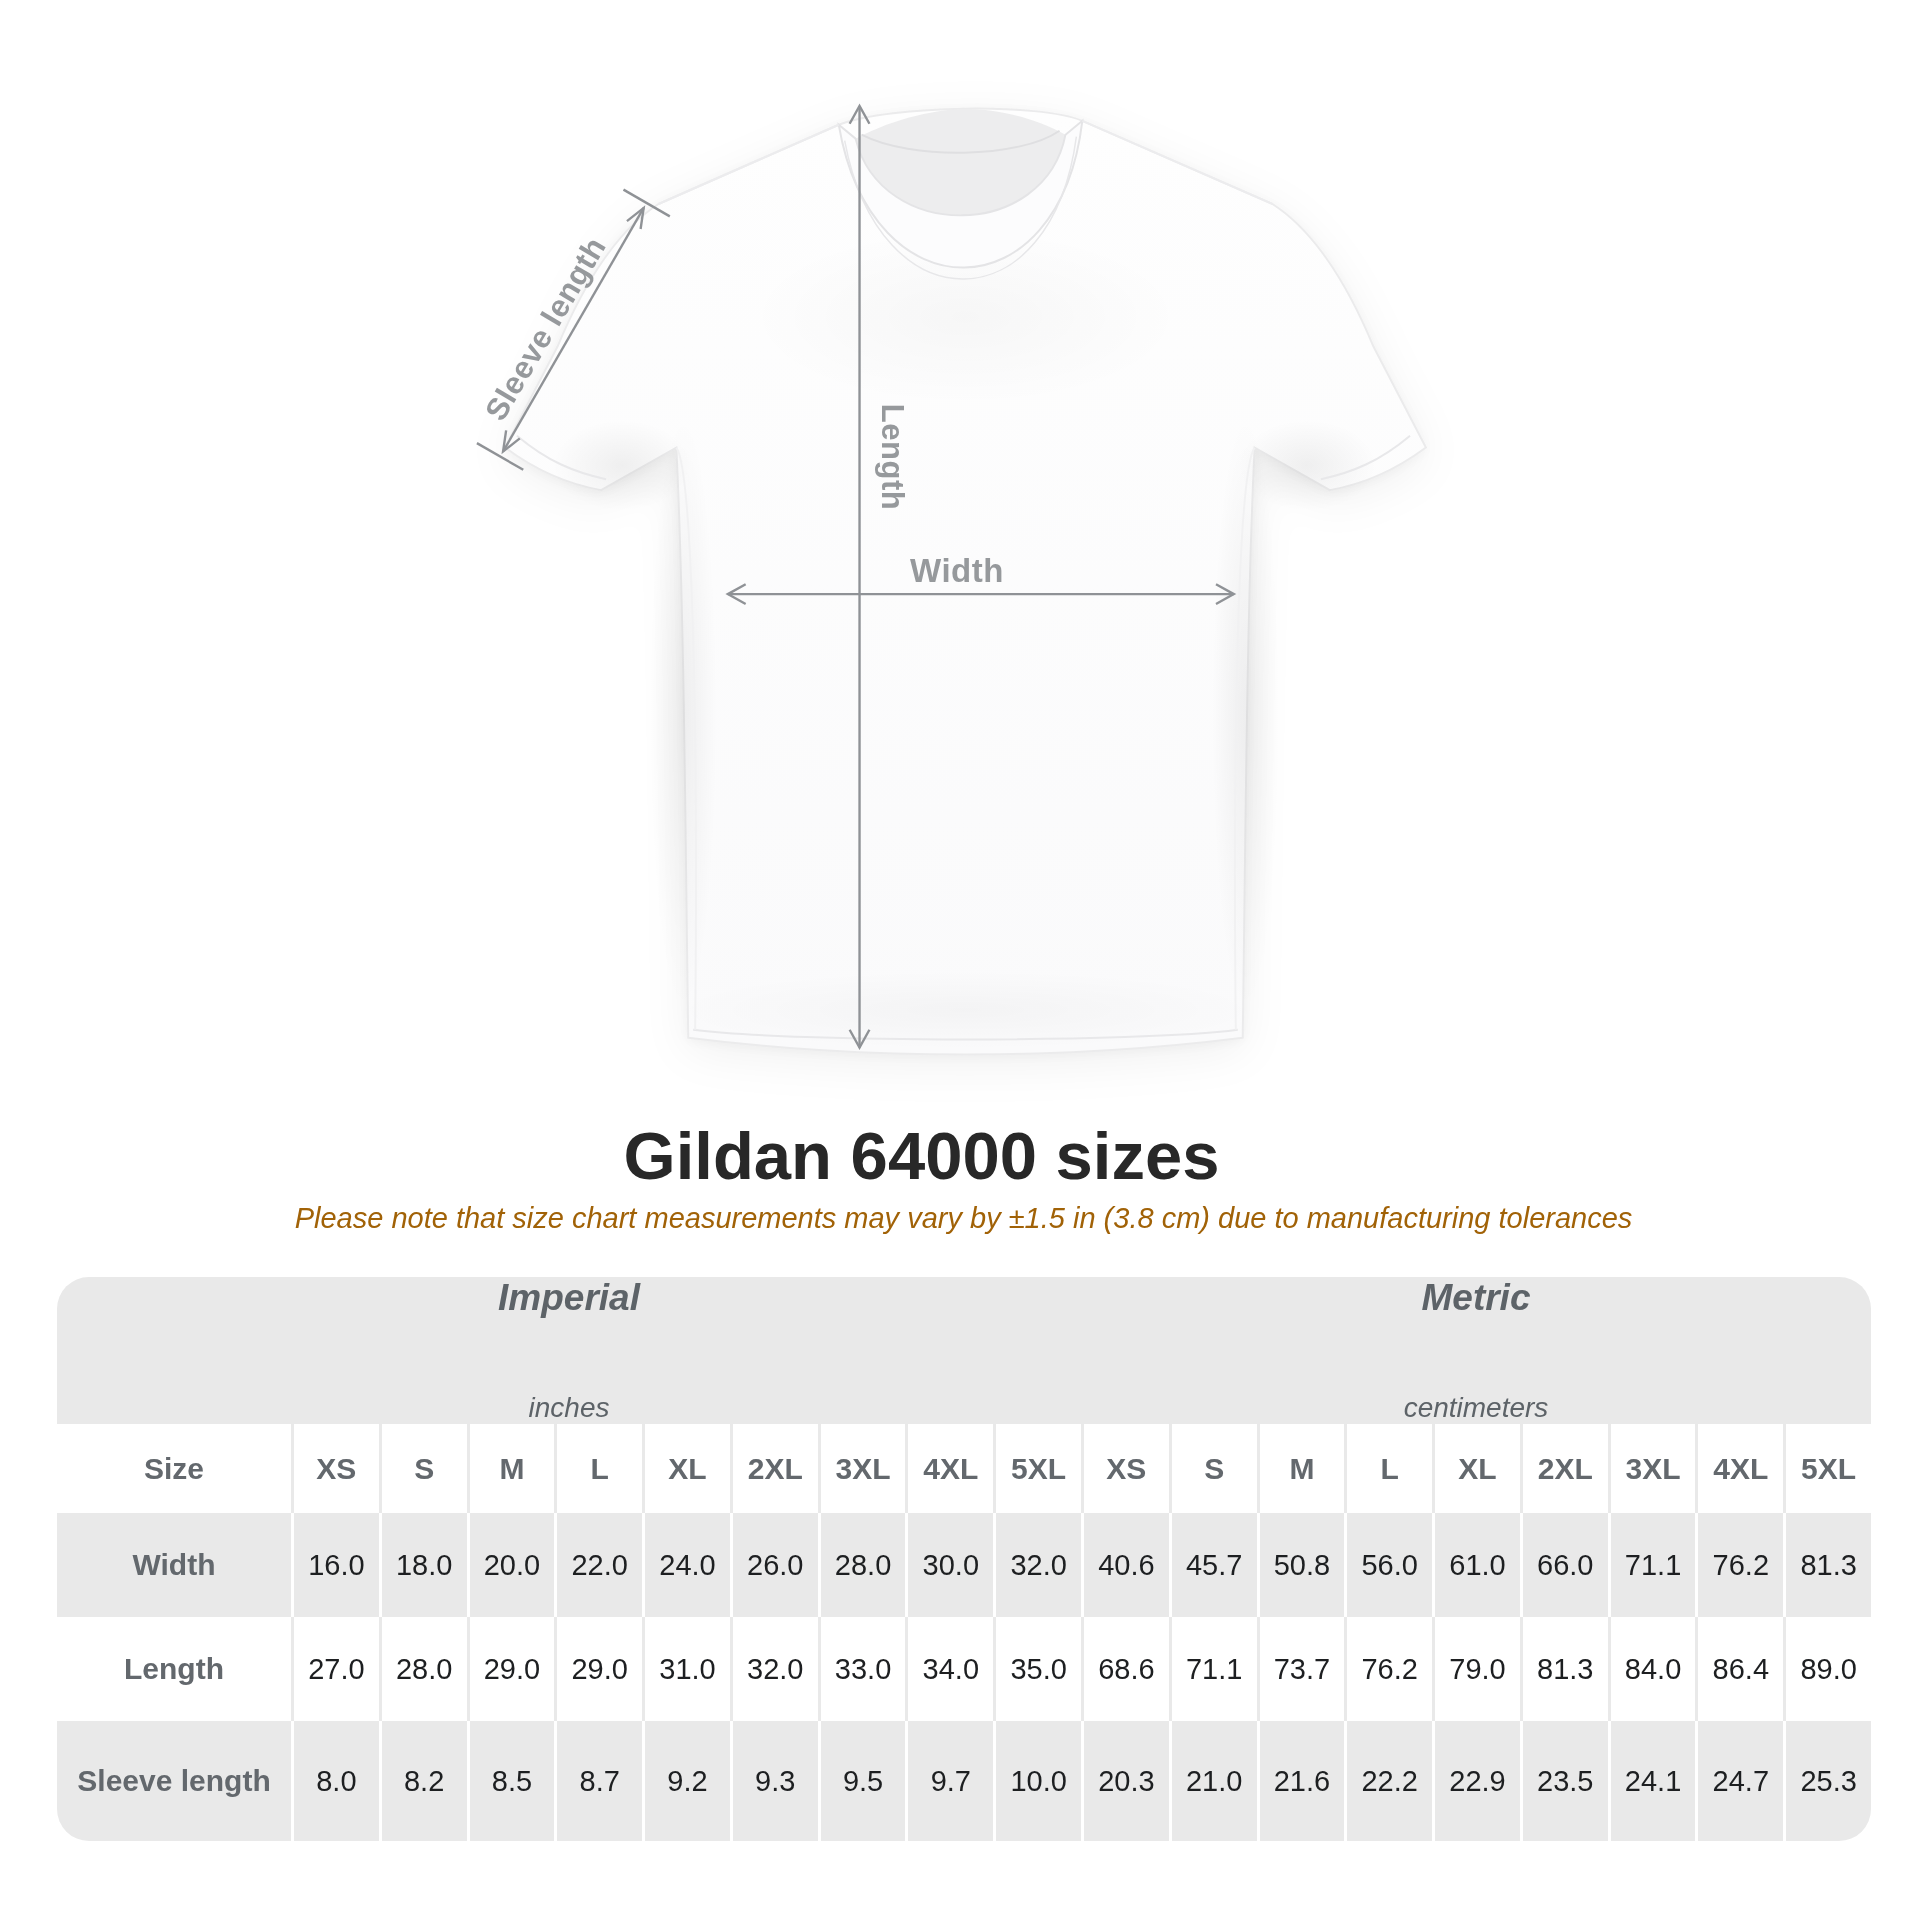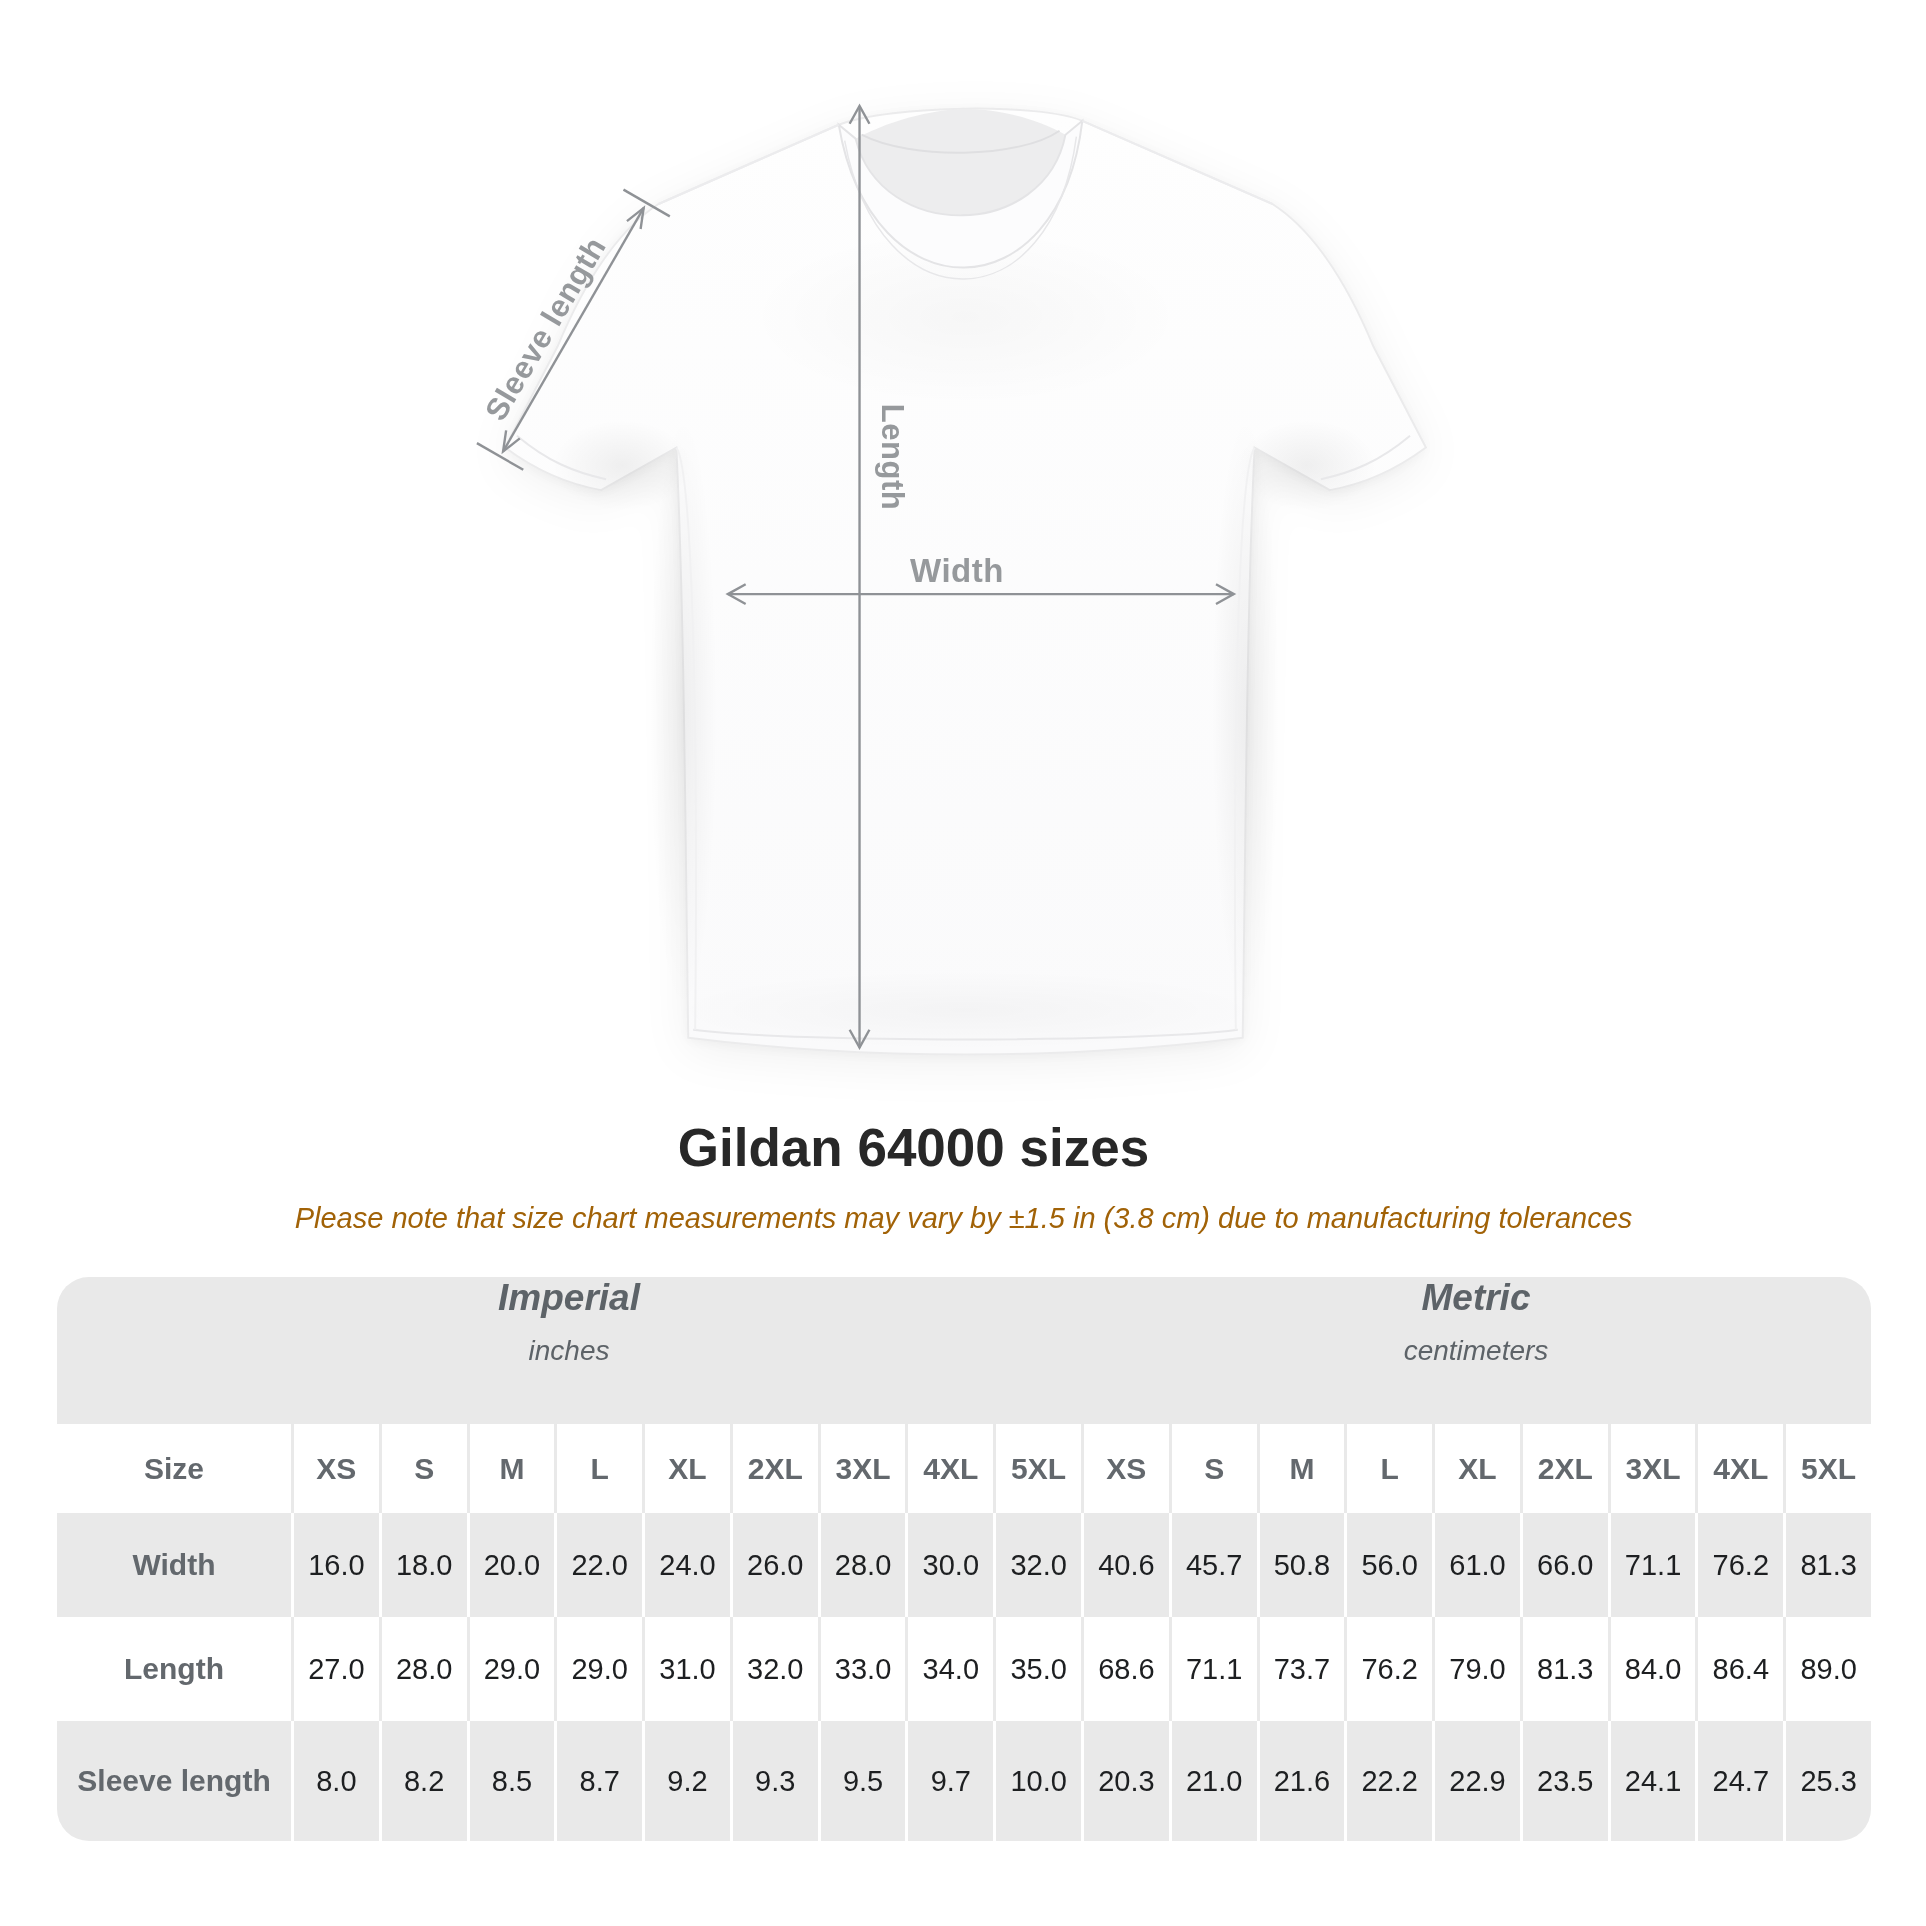--- a/index.html
+++ b/index.html
@@ -7,29 +7,29 @@
         font-family:"Liberation Sans",sans-serif;}
   
   #diagram{position:absolute;left:0;top:0;width:1927px;height:1109px;}
   #diagram svg{position:absolute;left:0;top:0;}
   .shirt{filter:drop-shadow(0 10px 22px rgba(0,0,0,.055)) drop-shadow(0 2px 6px rgba(0,0,0,.04));}
   .dim-label{position:absolute;color:#96999c;font-weight:700;white-space:nowrap;letter-spacing:0.5px;}
   #lbl-sleeve{left:546px;top:329px;font-size:31px;transform:translate(-50%,-50%) rotate(-59.5deg);}
   #lbl-length{left:892px;top:457px;font-size:31px;transform:translate(-50%,-50%) rotate(90deg);}
   #lbl-width{left:957px;top:571px;font-size:33px;transform:translate(-50%,-50%);}
   
-  #title{position:absolute;left:8px;top:1117px;width:1811px;text-align:center;
-         font-size:53px;font-weight:700;color:#282828;}
+  #title{position:absolute;left:16px;top:1117px;width:1811px;text-align:center;
+         font-size:67px;font-weight:700;color:#282828;}
   #subtitle{position:absolute;left:0;top:1202px;width:1927px;text-align:center;
          font-size:29px;font-style:italic;color:#a16207;}
   
   #size-table{position:absolute;left:57px;top:1277px;width:1814px;border-radius:32px;overflow:hidden;}
   .grid{display:grid;grid-template-columns:234px repeat(18,1fr);}
   .band{background:#e9e9e9;height:147px;}
-  .band .sec{display:flex;flex-direction:column;align-items:center;justify-content:flex-start;gap:16px;}
+  .band .sec{display:flex;flex-direction:column;align-items:center;justify-content:space-between;gap:16px;}
   .sec-imperial{grid-column:1 / span 10;}
   .sec-metric{grid-column:11 / span 9;}
   .sec-title{font-size:37px;font-weight:700;font-style:italic;color:#5d6368;}
   .sec-unit{font-size:28px;font-style:italic;color:#5d6368;}
   .trow .cell{display:flex;align-items:center;justify-content:center;}
   .trow.white{background:#ffffff;}
   .trow.gray{background:#e9e9e9;}
   .trow.white .cell + .cell{border-left:3px solid #e9e9e9;}
   .trow.gray  .cell + .cell{border-left:3px solid #ffffff;}
   .row-size{height:89px;}

